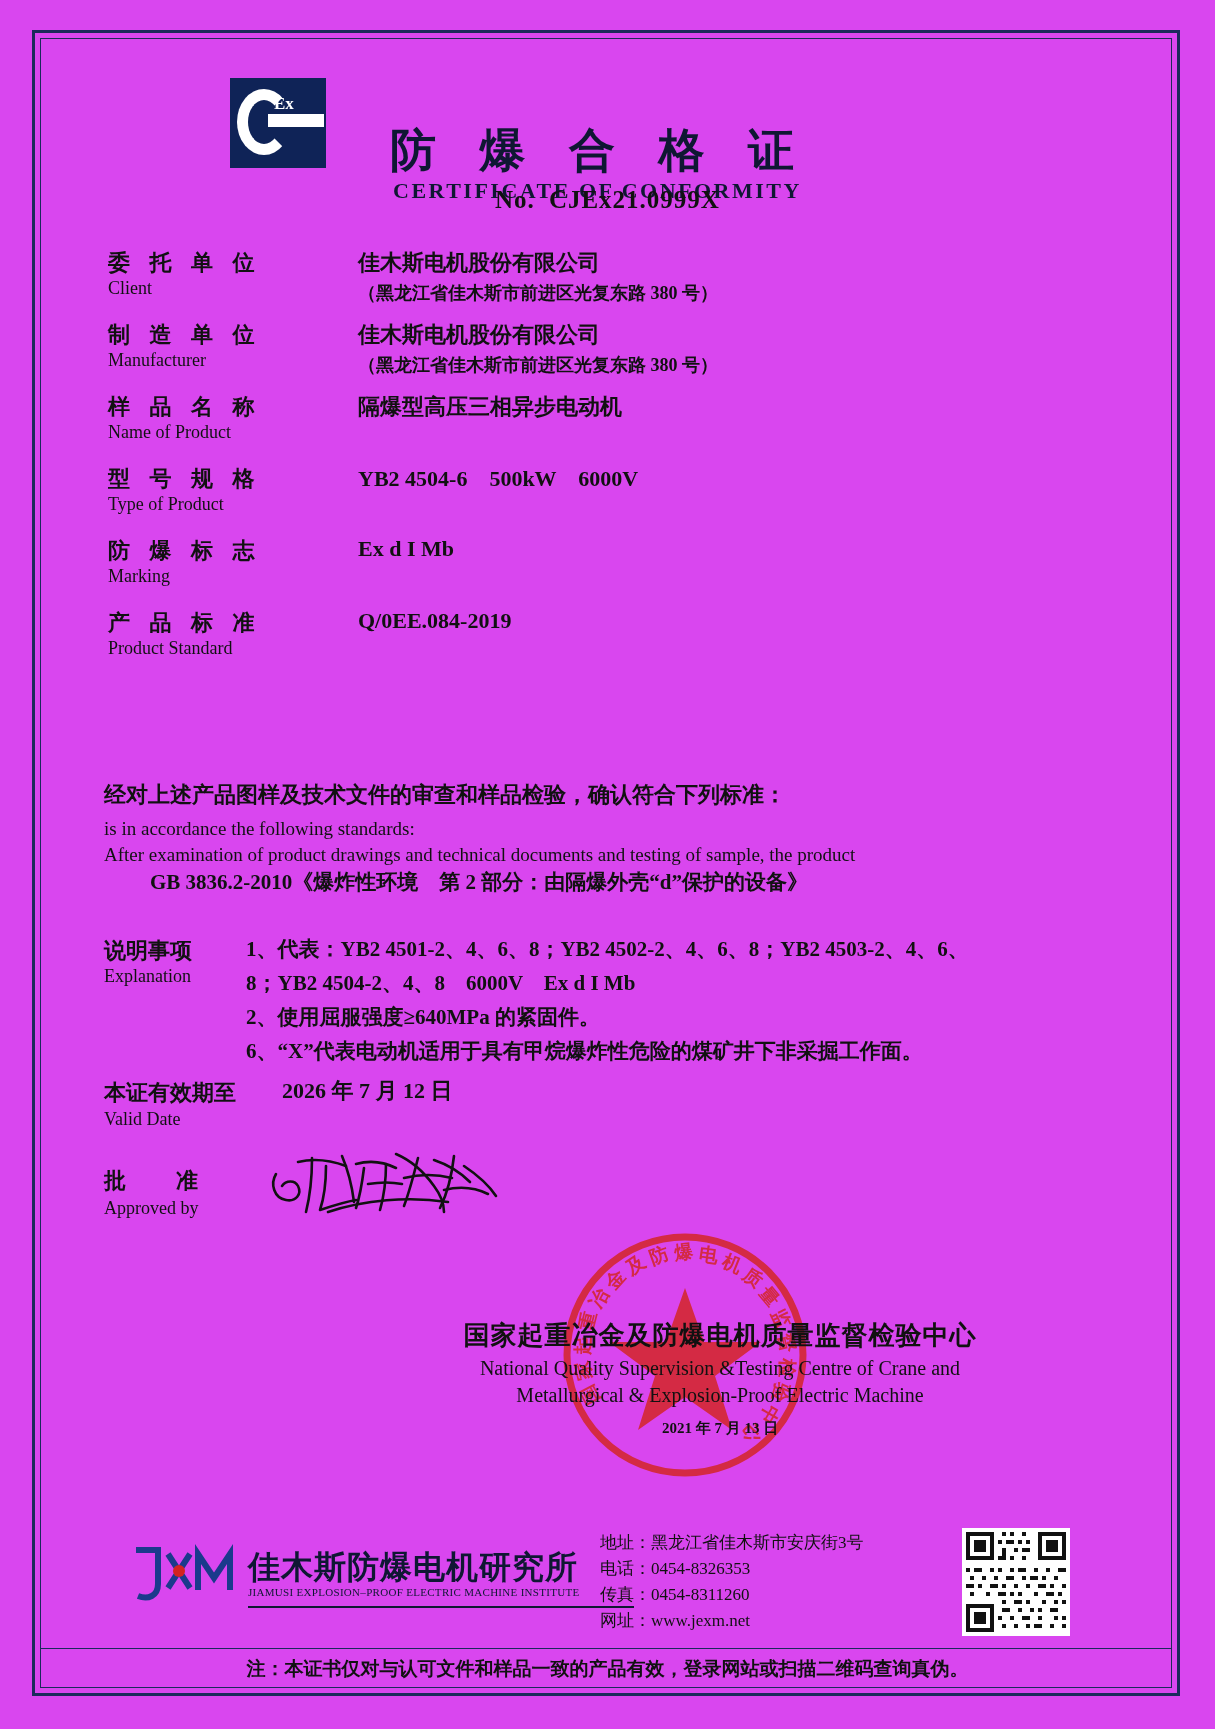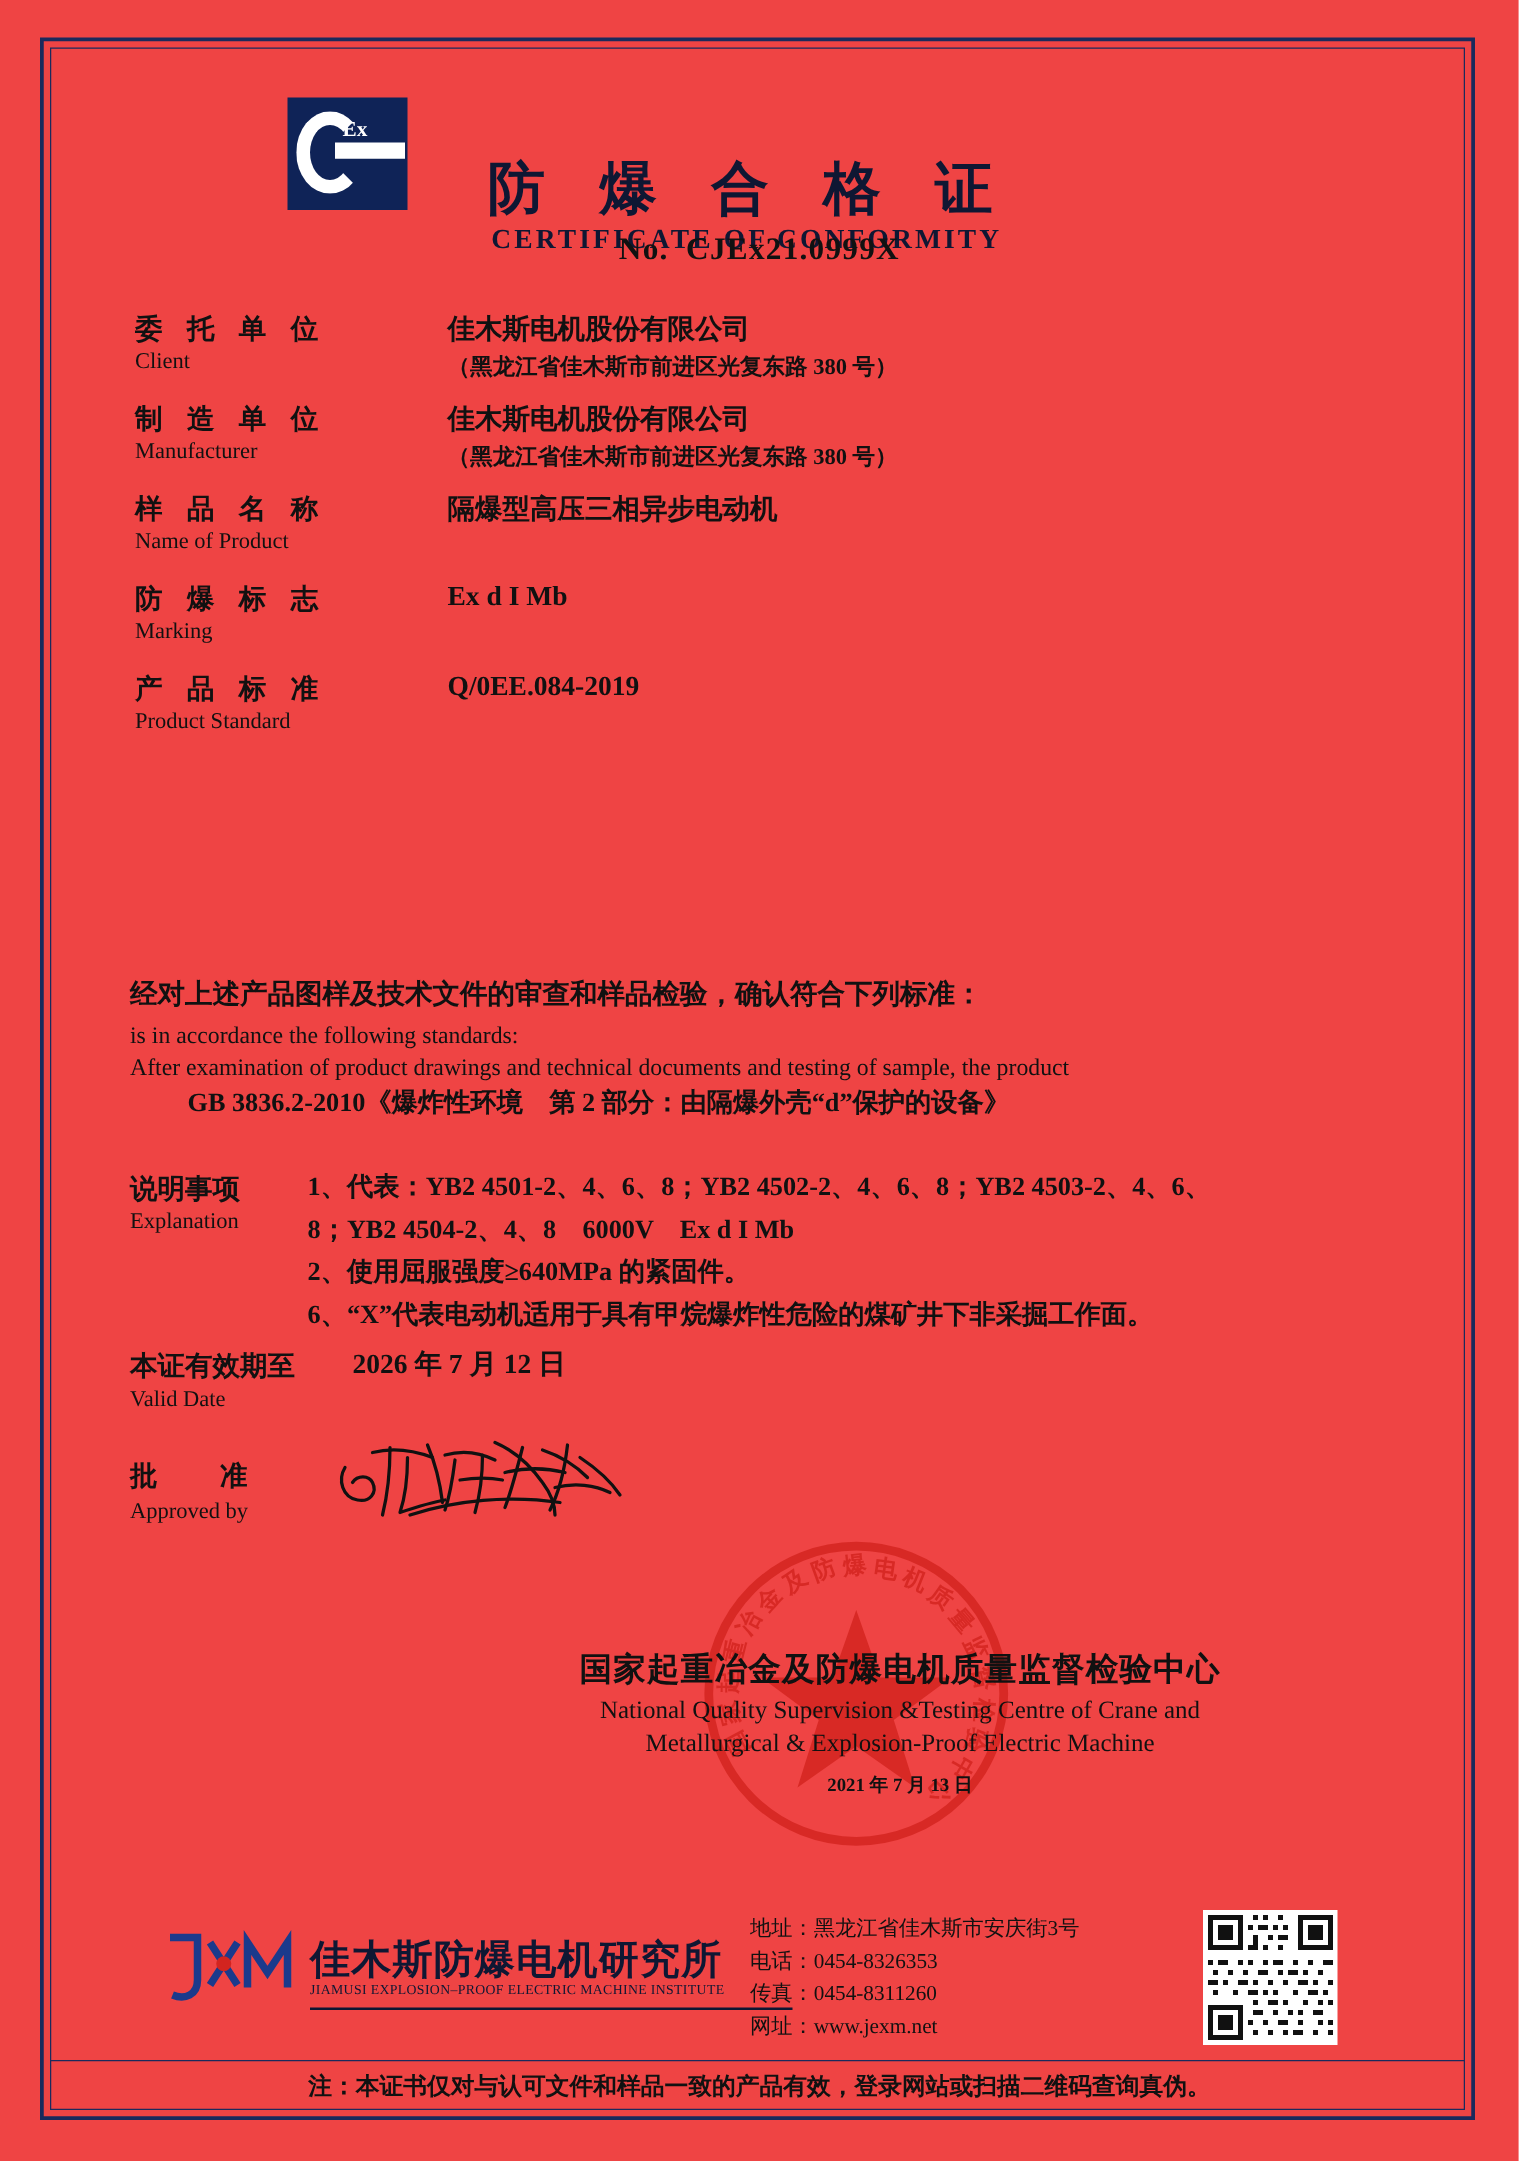--- a/index.html
+++ b/index.html
@@ -13,21 +13,21 @@
     font-family: "Liberation Serif", serif;
     color: #1a1a1a;
     position: relative;
     overflow: hidden;
   }
   .page {
     position: absolute;
     left: 0; top: 0;
     width: 1215px;
     height: 1729px;
-    background: #ef4444;
+    background: #d946ef;
   }
   .border-outer {
     position: absolute;
     left: 32px; top: 30px;
     width: 1148px;
     height: 1666px;
     border: 3px solid #1b2a5c;
     box-sizing: border-box;
   }
   .border-inner {
@@ -410,20 +410,25 @@
       <div class="field-value">佳木斯电机股份有限公司</div>
       <div class="field-subvalue">（黑龙江省佳木斯市前进区光复东路 380 号）</div>
     </div>
 
     <div class="field-row">
       <div class="field-label-cn sp2">样 品 名 称</div>
       <div class="field-label-en">Name of Product</div>
       <div class="field-value">隔爆型高压三相异步电动机</div>
     </div>
 
+    <div class="field-row">
+      <div class="field-label-cn sp2">型 号 规 格</div>
+      <div class="field-label-en">Type of Product</div>
+      <div class="field-value">YB2 4504-6　500kW　6000V</div>
+    </div>
 
     <div class="field-row">
       <div class="field-label-cn sp2">防 爆 标 志</div>
       <div class="field-label-en">Marking</div>
       <div class="field-value">Ex d I Mb</div>
     </div>
 
     <div class="field-row">
       <div class="field-label-cn sp2">产 品 标 准</div>
       <div class="field-label-en">Product Standard</div>

